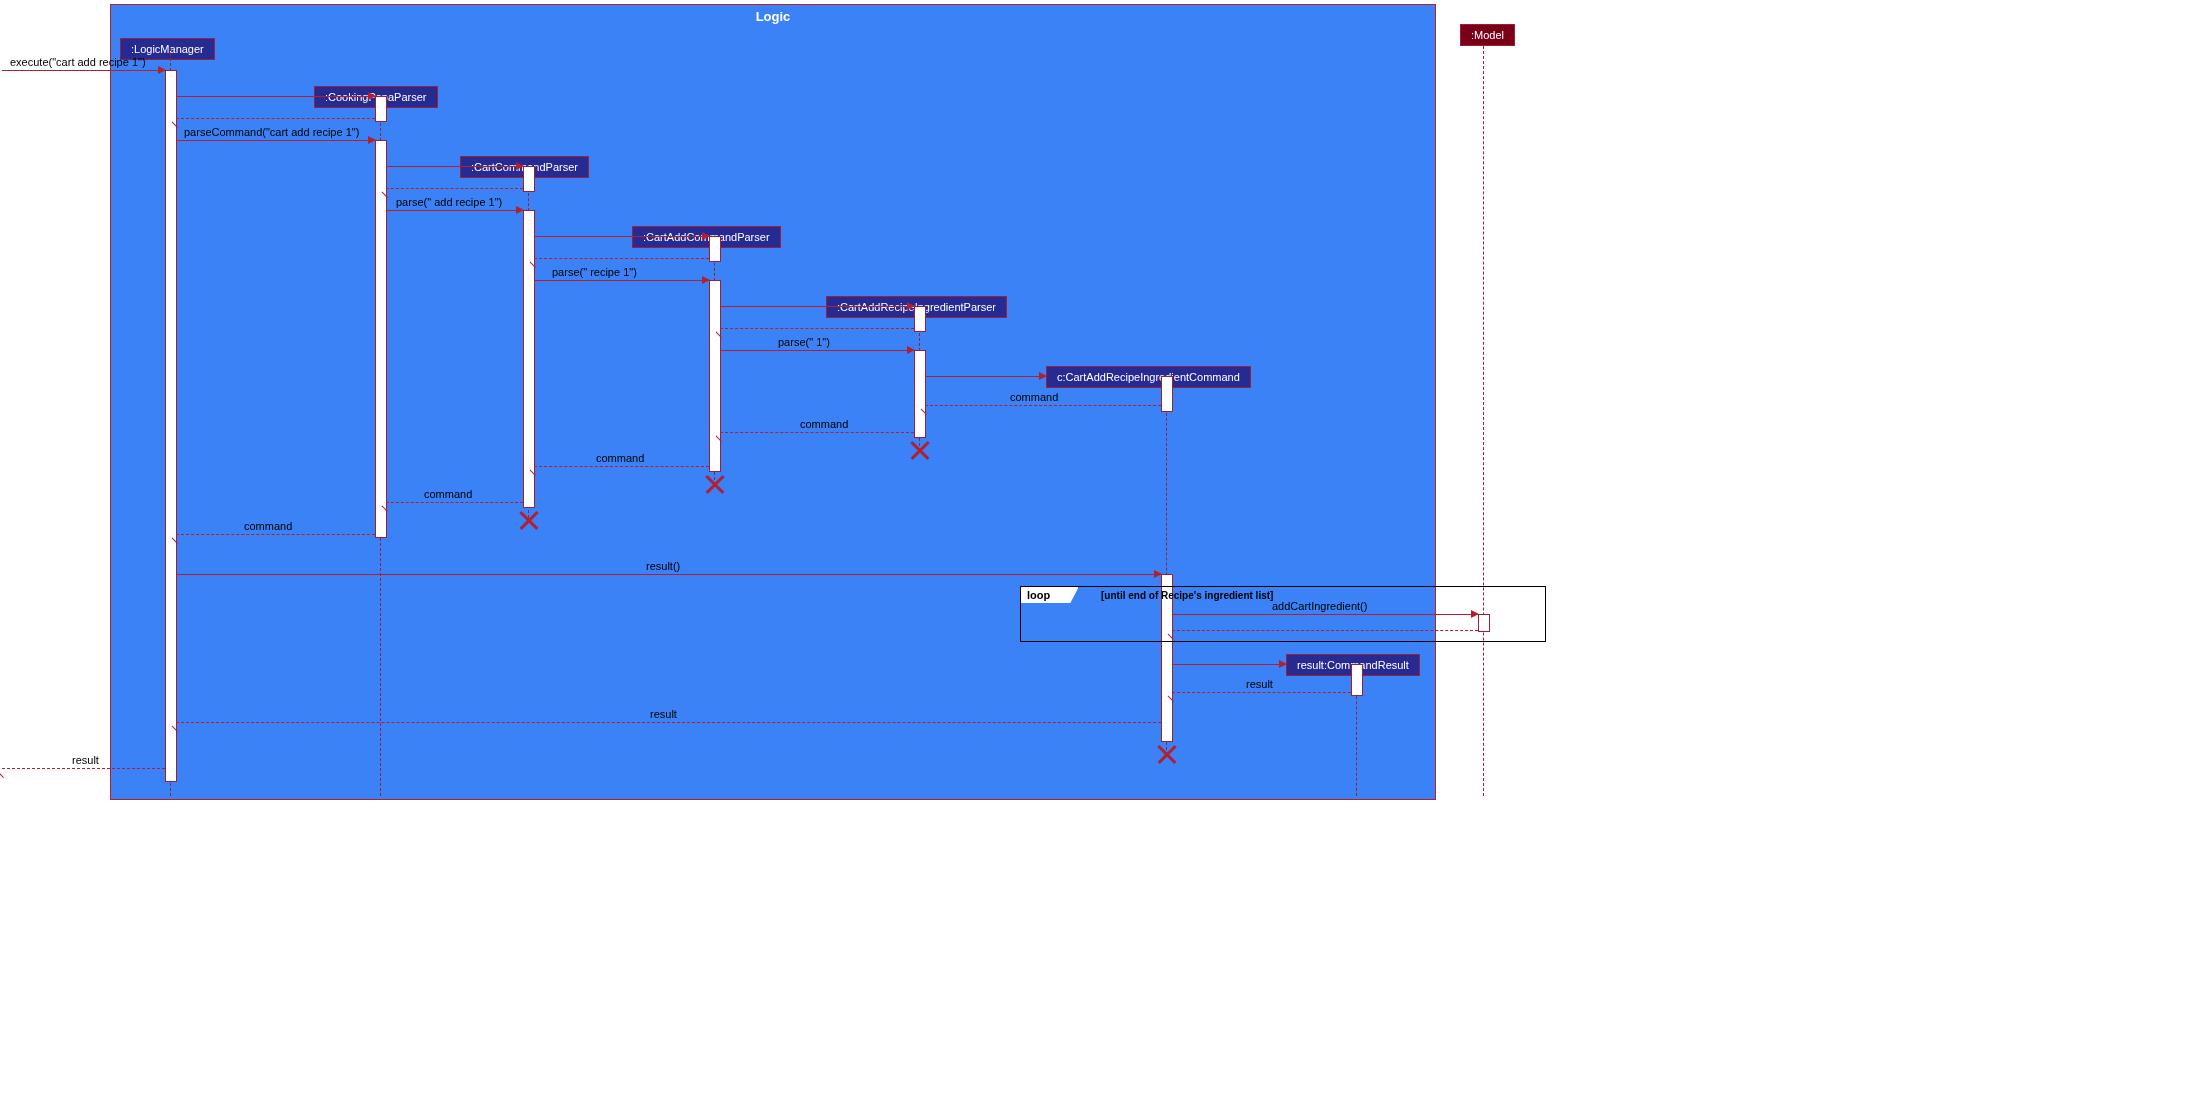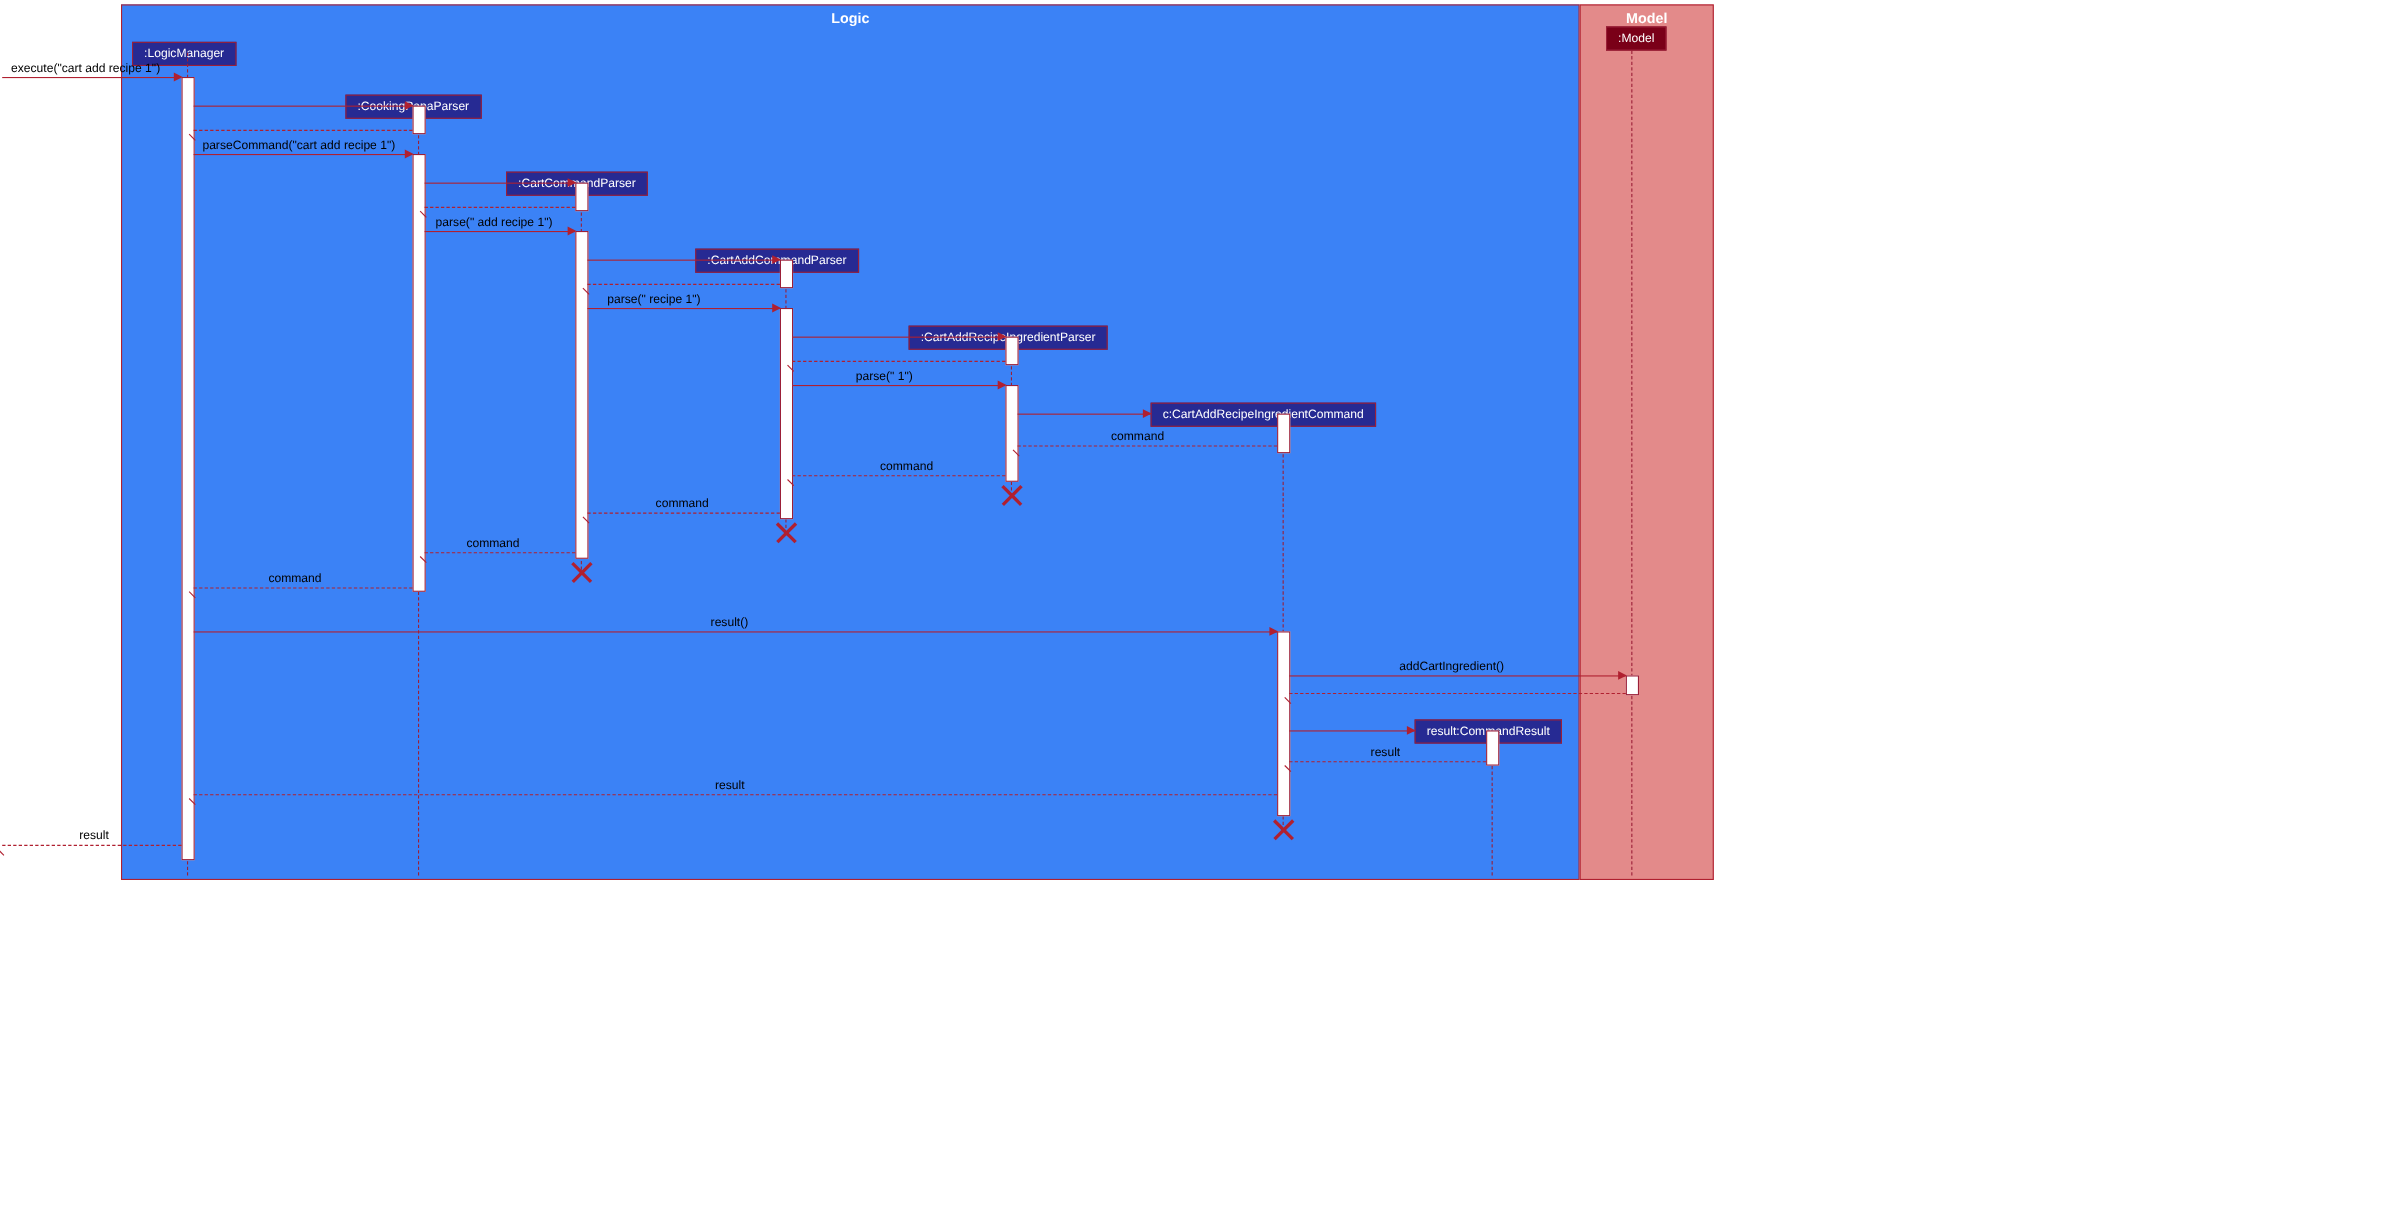--- a/index.html
+++ b/index.html
@@ -27,23 +27,20 @@
 .looptab{position:absolute;top:-1px;left:-1px;background:#fff;border:1.5px solid #000;border-bottom:none;padding:2px 28px 2px 6px;font-weight:700;clip-path:polygon(0 0,100% 0,85% 100%,0 100%)}
 .loopcond{position:absolute;top:3px;left:80px;font-weight:700;font-size:10px}
 </style>
 </head>
 <body>
 
 <div class="canvas">
 
 <div class="box logic">
   <span class="box-title">Logic</span>
-</div>
-<div class="box model">
-  <span class="box-title">Model</span>
 </div>
 
 <div class="part" style="left:120px;top:38px">:LogicManager</div>
 <div class="part" style="left:314px;top:86px">:CookingPapaParser</div>
 <div class="part" style="left:460px;top:156px">:CartCommandParser</div>
 <div class="part" style="left:632px;top:226px">:CartAddCommandParser</div>
 <div class="part" style="left:826px;top:296px">:CartAddRecipeIngredientParser</div>
 <div class="part" style="left:1046px;top:366px">c:CartAddRecipeIngredientCommand</div>
 <div class="part" style="left:1286px;top:654px">result:CommandResult</div>
 <div class="part" style="left:1460px;top:24px;background:#7a0018">:Model</div>
@@ -115,20 +112,24 @@
 
 <div class="arrow dash rev open" style="left:386px;top:502px;width:137px"></div>
 <div class="label" style="left:424px;top:488px">command</div>
 
 <div class="arrow dash rev open" style="left:176px;top:534px;width:199px"></div>
 <div class="label" style="left:244px;top:520px">command</div>
 
 <div class="arrow" style="left:176px;top:574px;width:985px"></div>
 <div class="label" style="left:646px;top:560px">result()</div>
 
+<div class="loopbox" style="left:1020px;top:586px;width:524px;height:54px">
+  <div class="looptab">loop</div>
+  <div class="loopcond">[until end of Recipe's ingredient list]</div>
+</div>
 
 <div class="arrow" style="left:1172px;top:614px;width:306px"></div>
 <div class="label" style="left:1272px;top:600px">addCartIngredient()</div>
 <div class="arrow dash rev open" style="left:1172px;top:630px;width:306px"></div>
 
 <div class="arrow" style="left:1172px;top:664px;width:114px"></div>
 <div class="arrow dash rev open" style="left:1172px;top:692px;width:179px"></div>
 <div class="label" style="left:1246px;top:678px">result</div>
 
 <div class="arrow dash rev open" style="left:176px;top:722px;width:985px"></div>

